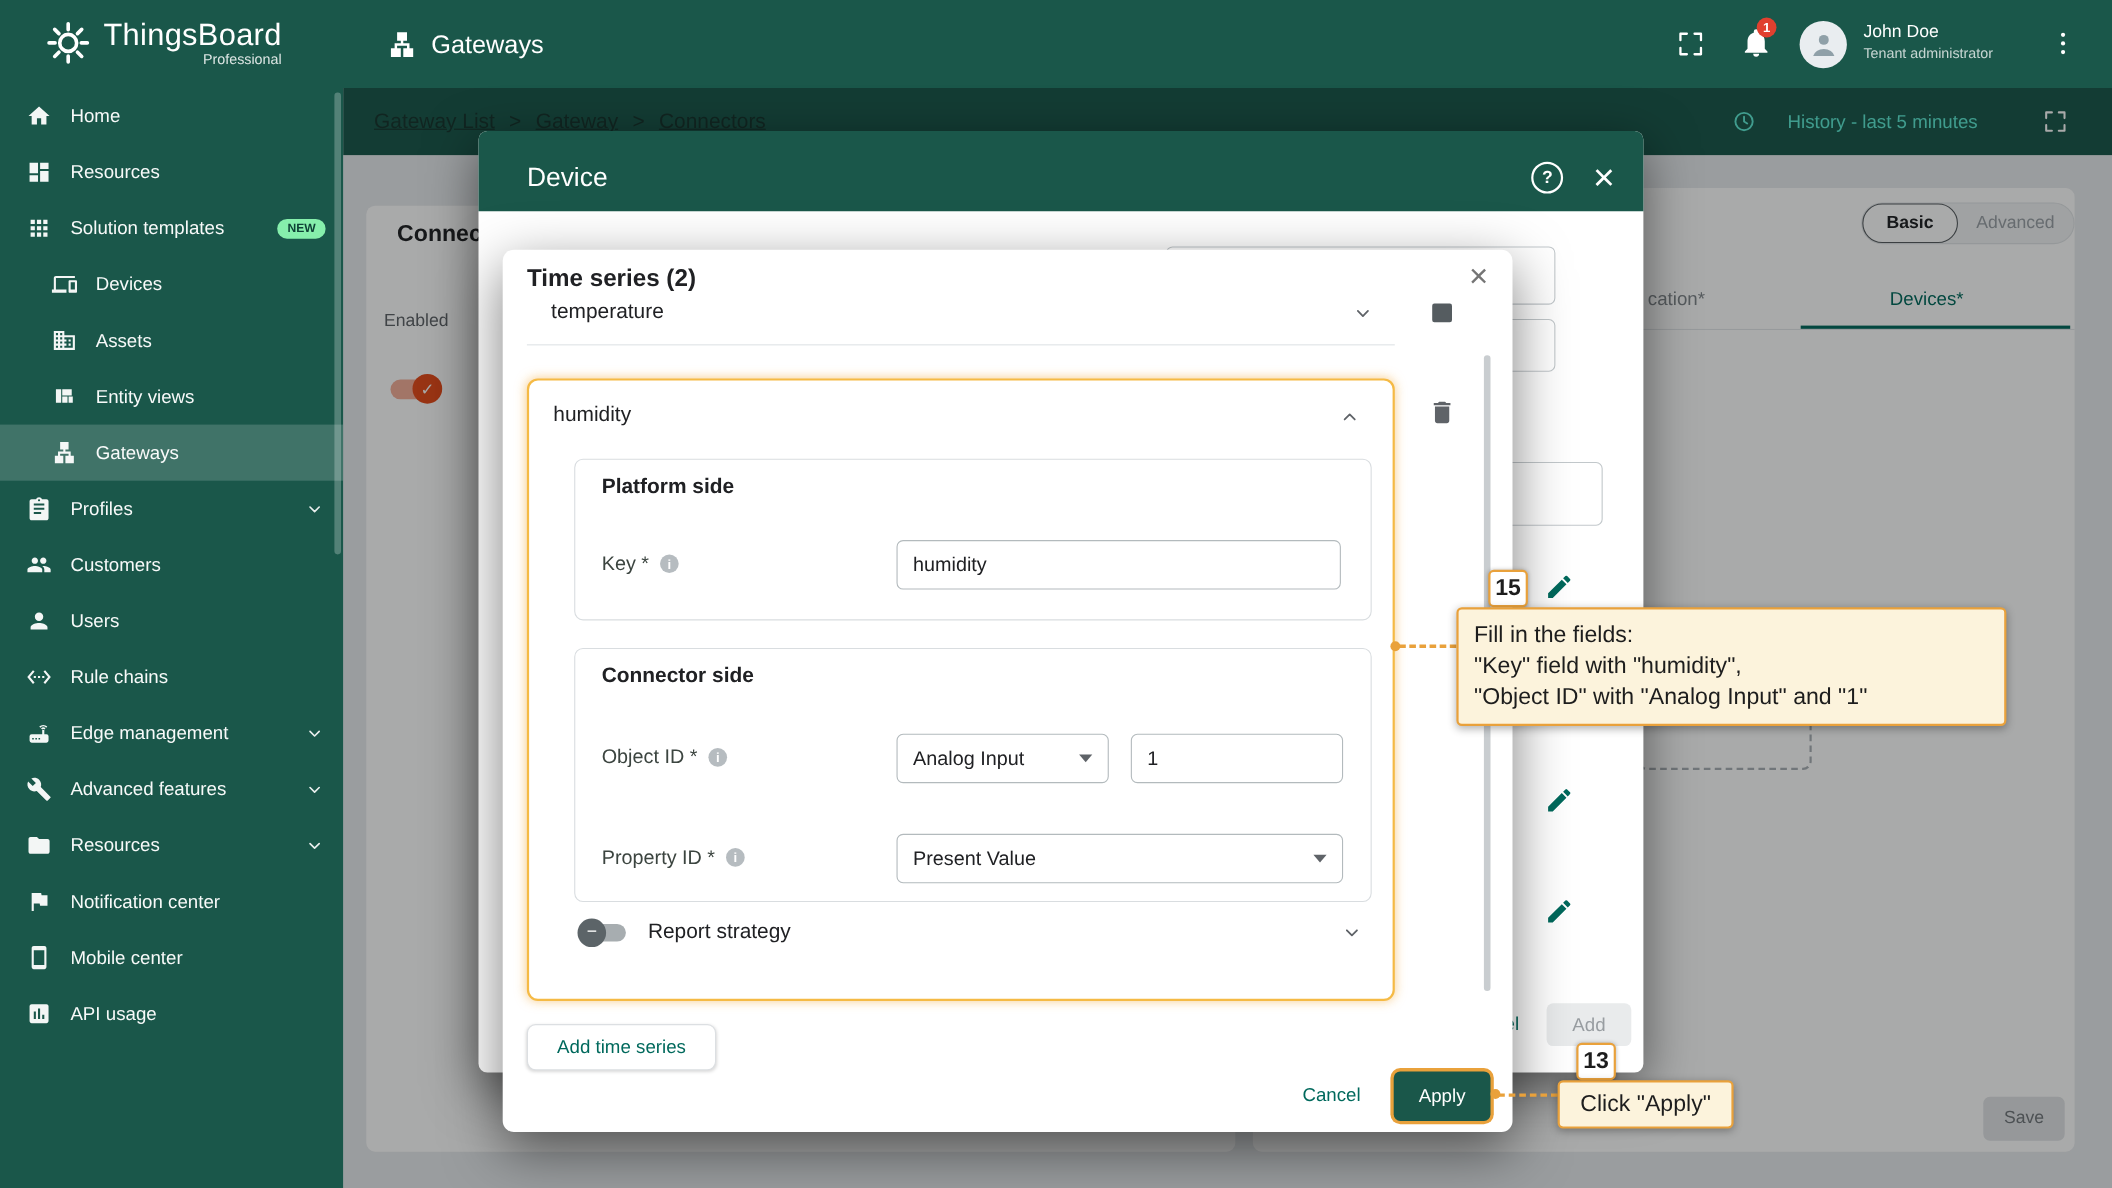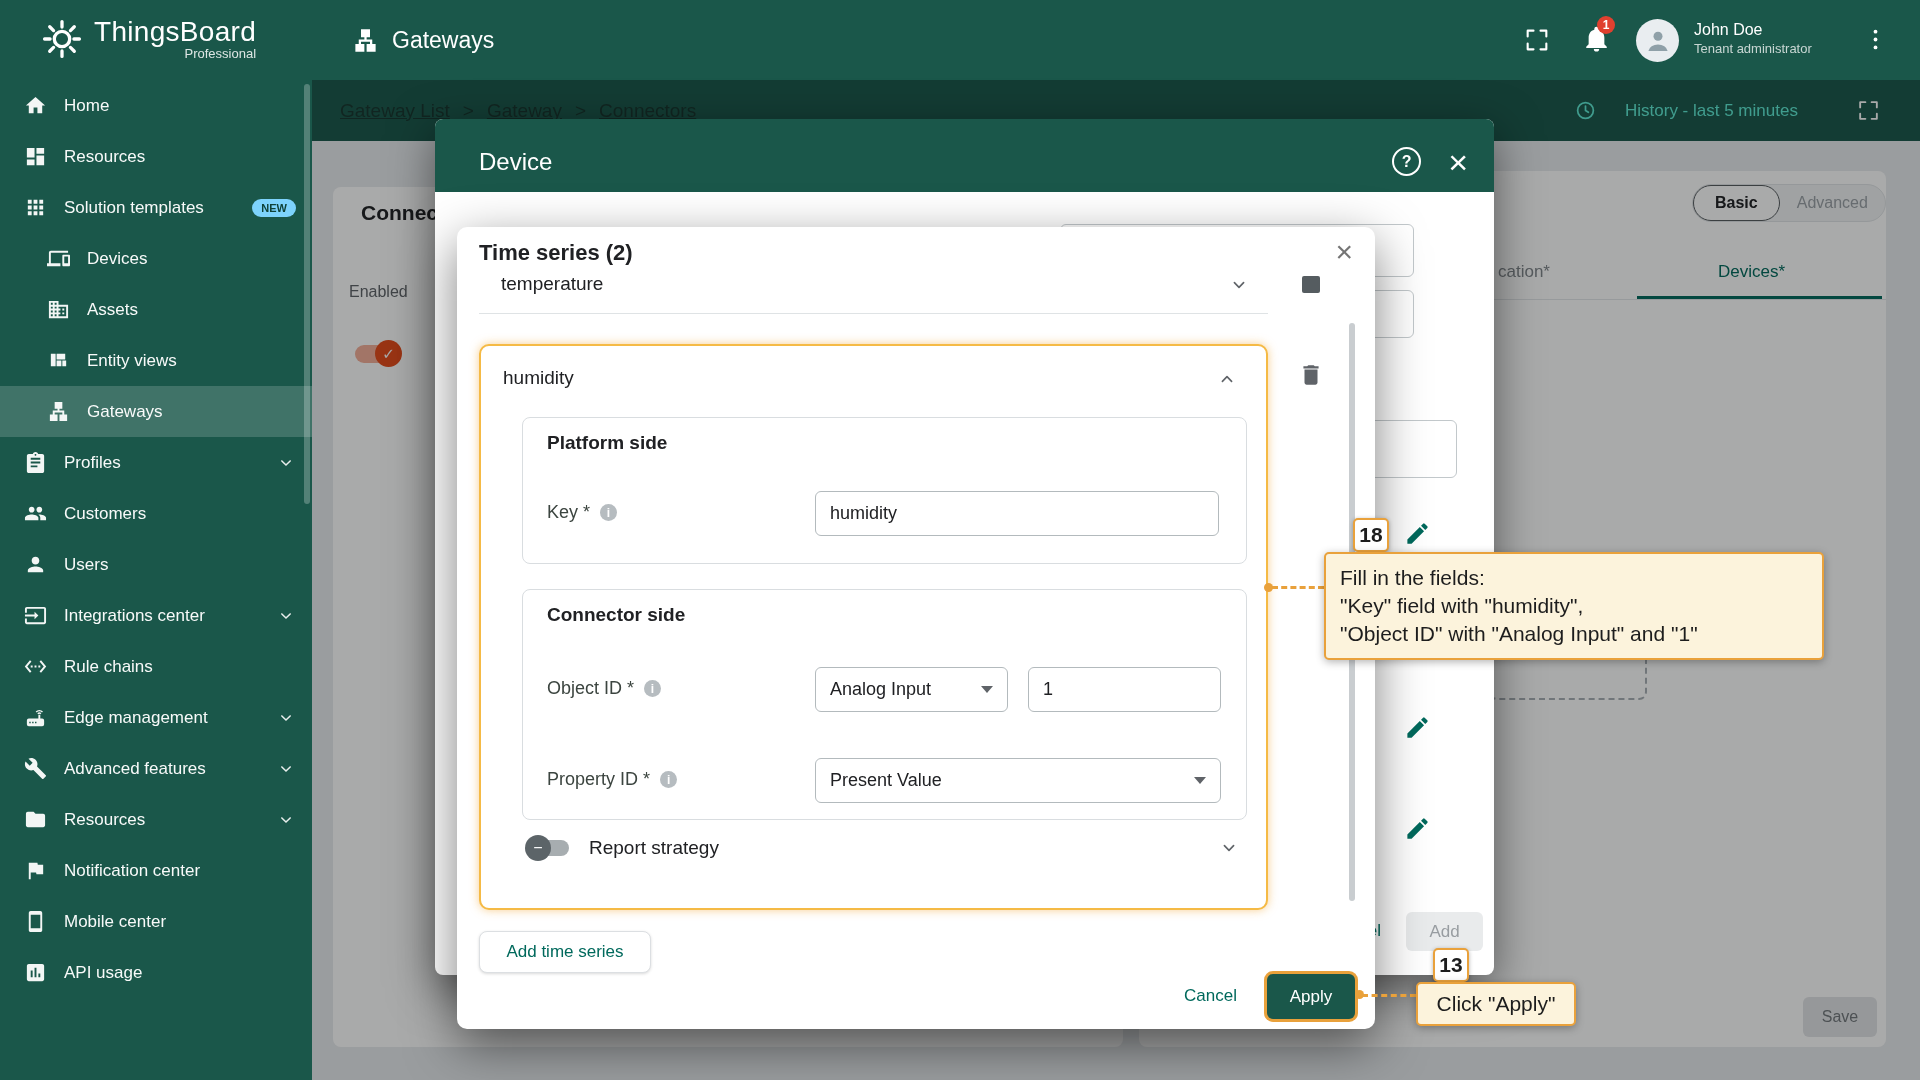--- a/index.html
+++ b/index.html
@@ -33,21 +33,21 @@
   .kebab{left:1862px;top:26px;width:27px;height:27px}
 
   
   .sidebar{position:absolute;left:0;top:80px;width:312px;bottom:0;background:var(--green);z-index:3;overflow:hidden}
   .sidebar::after{content:"";position:absolute;right:2px;top:4px;width:6px;height:420px;background:rgba(255,255,255,.25);border-radius:3px}
   .side-item{display:flex;align-items:center;height:51px;padding:0 16px 0 24px;color:rgba(255,255,255,.97);font-size:17px;cursor:pointer}
   .side-item.child{padding-left:47px}
   .side-item.active{background:rgba(255,255,255,.17)}
   .s-ico{width:23px;height:23px;margin-right:17px;flex:none;color:#fff;opacity:.95}
   .s-lbl{flex:1;white-space:nowrap}
-  .s-badge{background:#7dd3fc;color:#0f4237;font-size:11px;font-weight:700;padding:3px 9px;border-radius:10px;margin-left:12px}
+  .s-badge{background:#86efac;color:#0f4237;font-size:11px;font-weight:700;padding:3px 9px;border-radius:10px;margin-left:12px}
   .s-chev{width:20px;height:20px;color:rgba(255,255,255,.9);flex:none}
 
   
   .toolbar{position:absolute;left:312px;top:80px;right:0;height:61px;background:var(--green);z-index:1}
   .crumbs{position:absolute;left:28px;top:0;height:61px;display:flex;align-items:center;font-size:19px;color:#16342d}
   .crumb{text-decoration:underline;cursor:pointer}
   .sep{margin:0 13px}
   .sep::before{content:">"}
   .history{position:absolute;left:1262px;top:0;height:61px;display:flex;align-items:center;gap:28px;color:#5eead4;font-size:17px;cursor:pointer}
   .hist-ico{width:23px;height:23px}
@@ -272,33 +272,20 @@
       </div>
       <div class="side-item">
         <span class="s-ico" data-icon="users">
           <svg viewBox="0 0 24 24" fill="currentColor">
             <path d="M12 12c2.21 0 4-1.79 4-4s-1.79-4-4-4-4 1.79-4 4 1.79 4 4 4zm0 2c-2.67 0-8 1.34-8 4v2h16v-2c0-2.66-5.33-4-8-4z"></path>
           </svg>
         </span>
         <span class="s-lbl">Users</span>
       </div>
       <div class="side-item">
-        <span class="s-ico" data-icon="integrations-center">
-          <svg viewBox="0 0 24 24" fill="currentColor">
-            <path d="M21 3H3c-1.1 0-2 .9-2 2v4h2V5h18v14H3v-4H1v4c0 1.1.9 2 2 2h18c1.1 0 2-.9 2-2V5c0-1.1-.9-2-2-2zM11 16l4-4-4-4v3H1v2h10v3z"></path>
-          </svg>
-        </span>
-        <span class="s-lbl">Integrations center</span>
-        <span class="s-chev" data-icon="chevron-down">
-          <svg viewBox="0 0 24 24" fill="none" stroke="currentColor" stroke-width="1.8" stroke-linecap="round" stroke-linejoin="round">
-            <path d="M7 9.5l5 5 5-5"></path>
-          </svg>
-        </span>
-      </div>
-      <div class="side-item">
         <span class="s-ico" data-icon="rule-chains">
           <svg viewBox="0 0 24 24" fill="currentColor">
             <path d="M7.77 6.76 6.23 5.48.82 12l5.41 6.52 1.54-1.28L3.42 12l4.35-5.24zM7 13h2v-2H7v2zm10-2h-2v2h2v-2zm-6 2h2v-2h-2v2zm6.77-7.52-1.54 1.28L20.58 12l-4.35 5.24 1.54 1.28L23.18 12l-5.41-6.52z"></path>
           </svg>
         </span>
         <span class="s-lbl">Rule chains</span>
       </div>
       <div class="side-item">
         <span class="s-ico" data-icon="edge-management">
           <svg viewBox="0 0 24 24" fill="currentColor">
@@ -508,21 +495,21 @@
         </span>
     </div>
 
     <button class="addts">Add time series</button>
     <button class="ts-cancel">Cancel</button>
     <button class="ts-apply">Apply</button>
   </div>
 
   <div class="ann-dot" id="dot12"></div>
   <div class="ann-dash" id="d12"></div>
-  <div class="ann-badge" id="b12">18</div>
+  <div class="ann-badge" id="b12">15</div>
   <div class="ann-tip" id="t12">
     <div>Fill in the fields:</div>
     <div>"Key" field with "humidity",</div>
     <div>"Object ID" with "Analog Input" and "1"</div>
   </div>
   <div class="ann-dot" id="dot13"></div>
   <div class="ann-dash" id="d13"></div>
   <div class="ann-badge" id="b13">13</div>
   <div class="ann-tip" id="t13">Click "Apply"</div>
 

